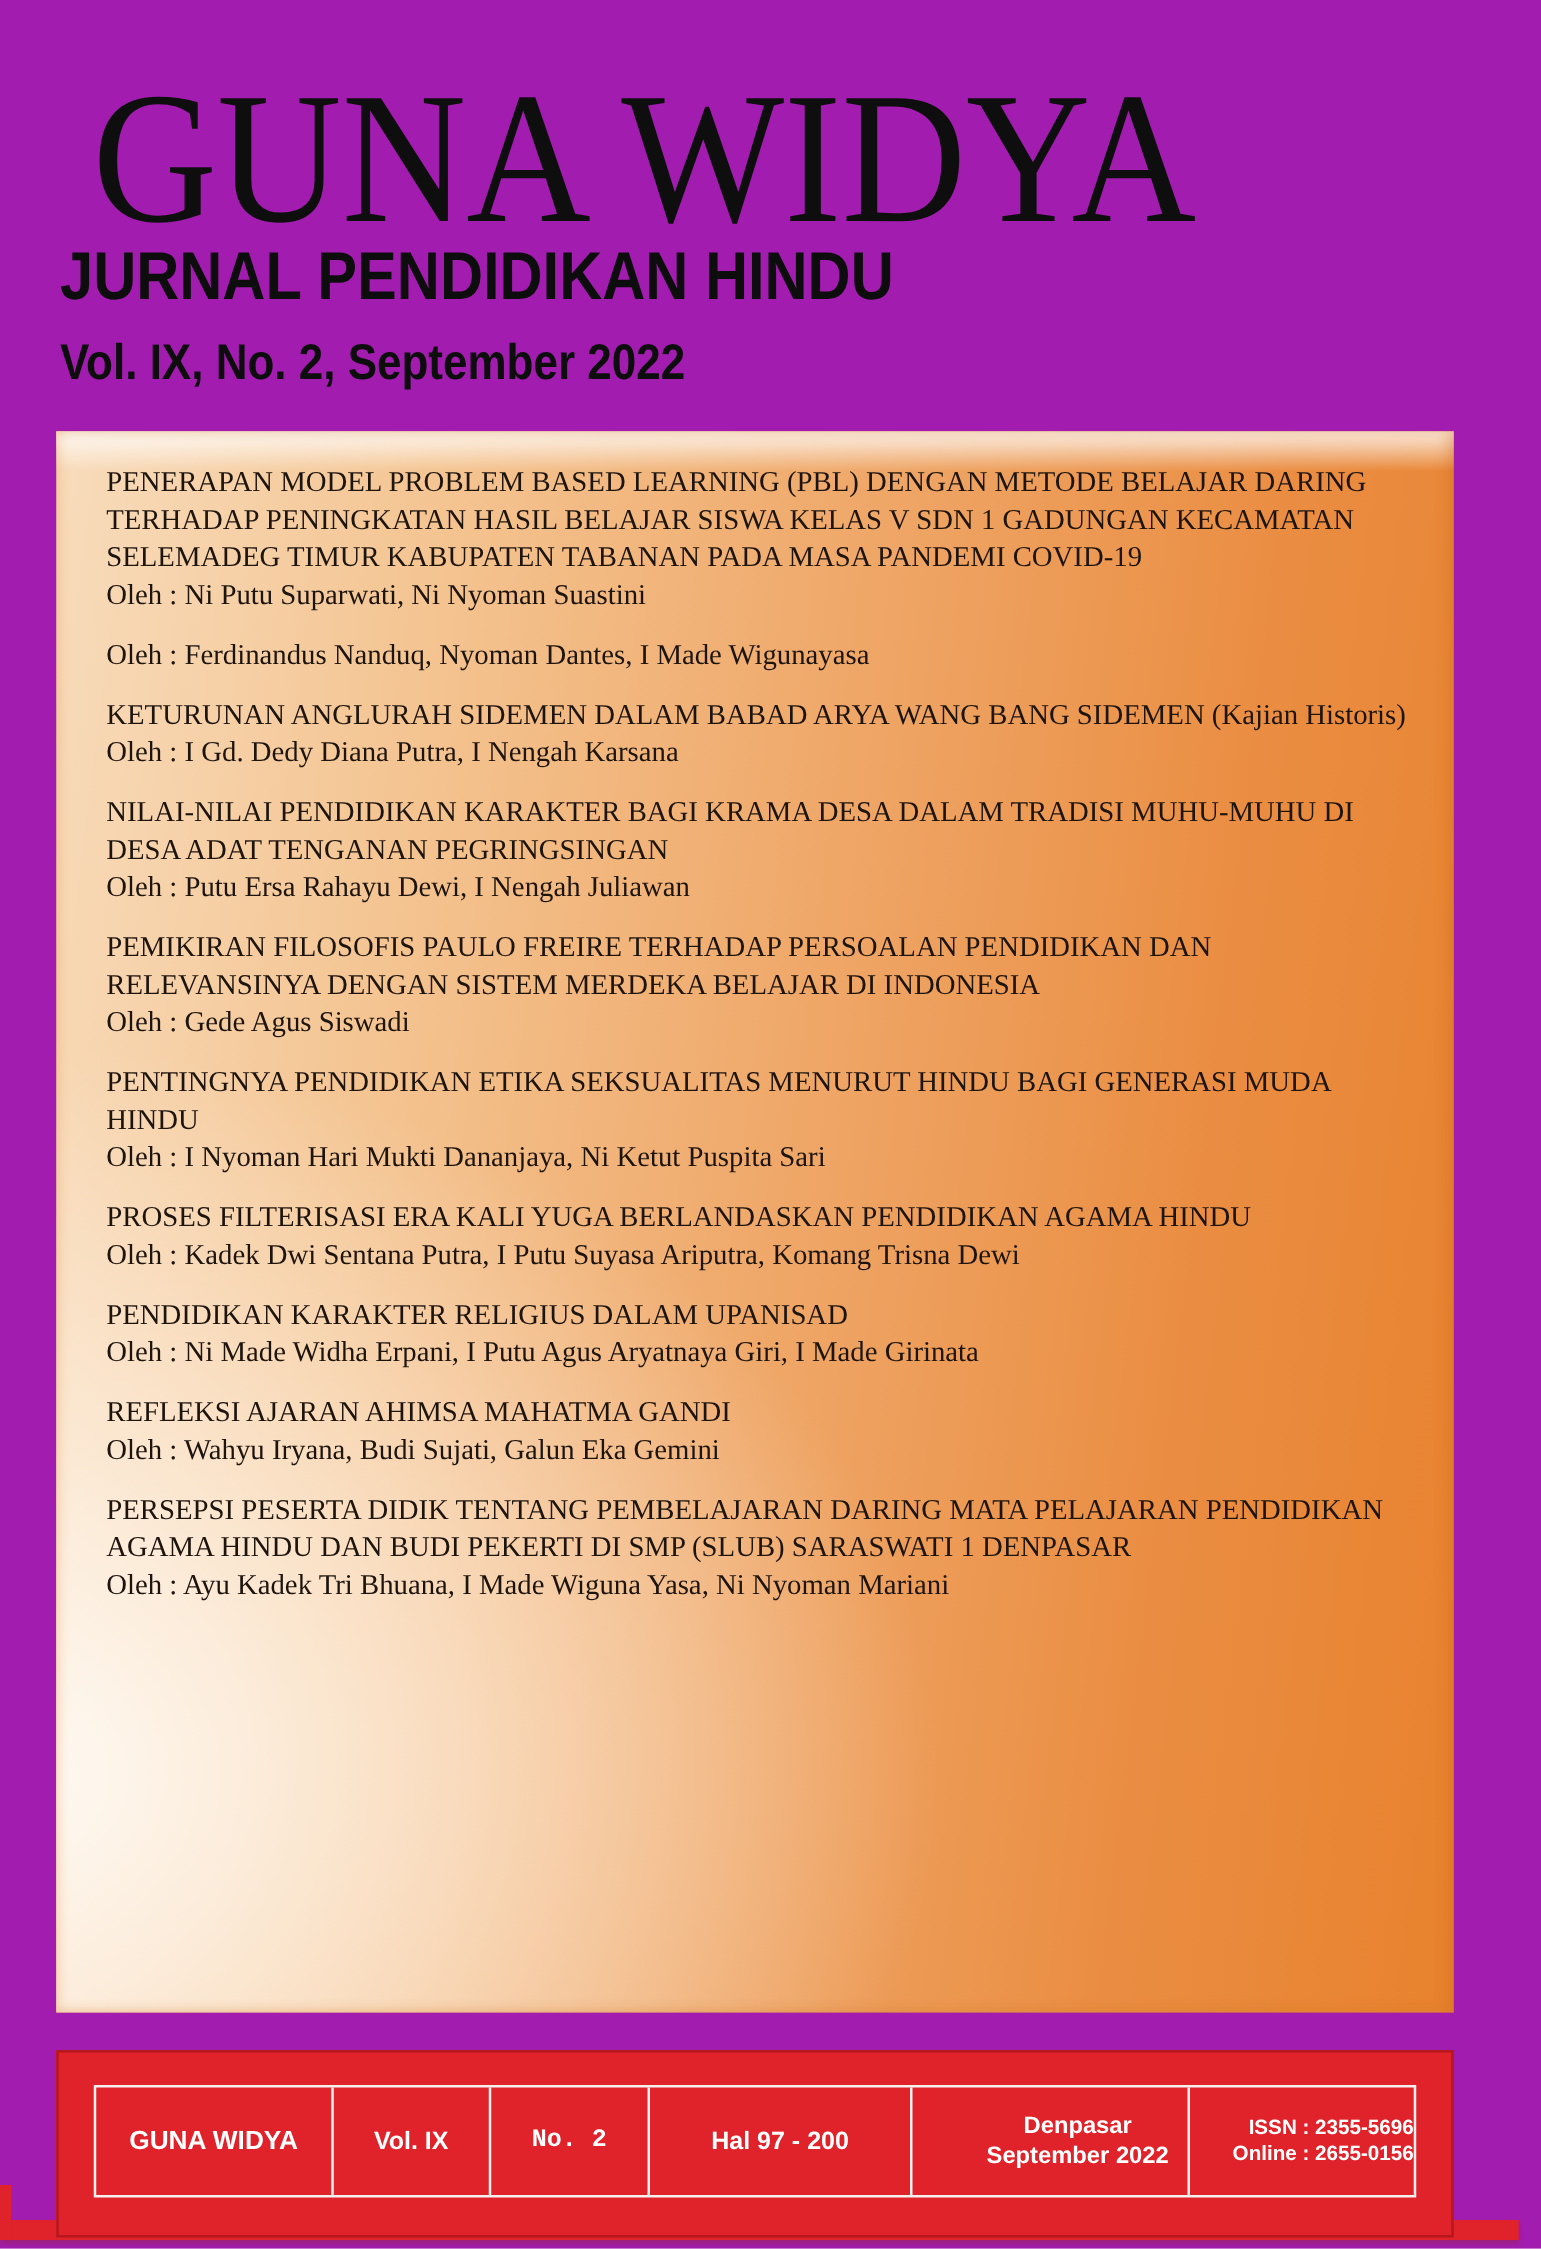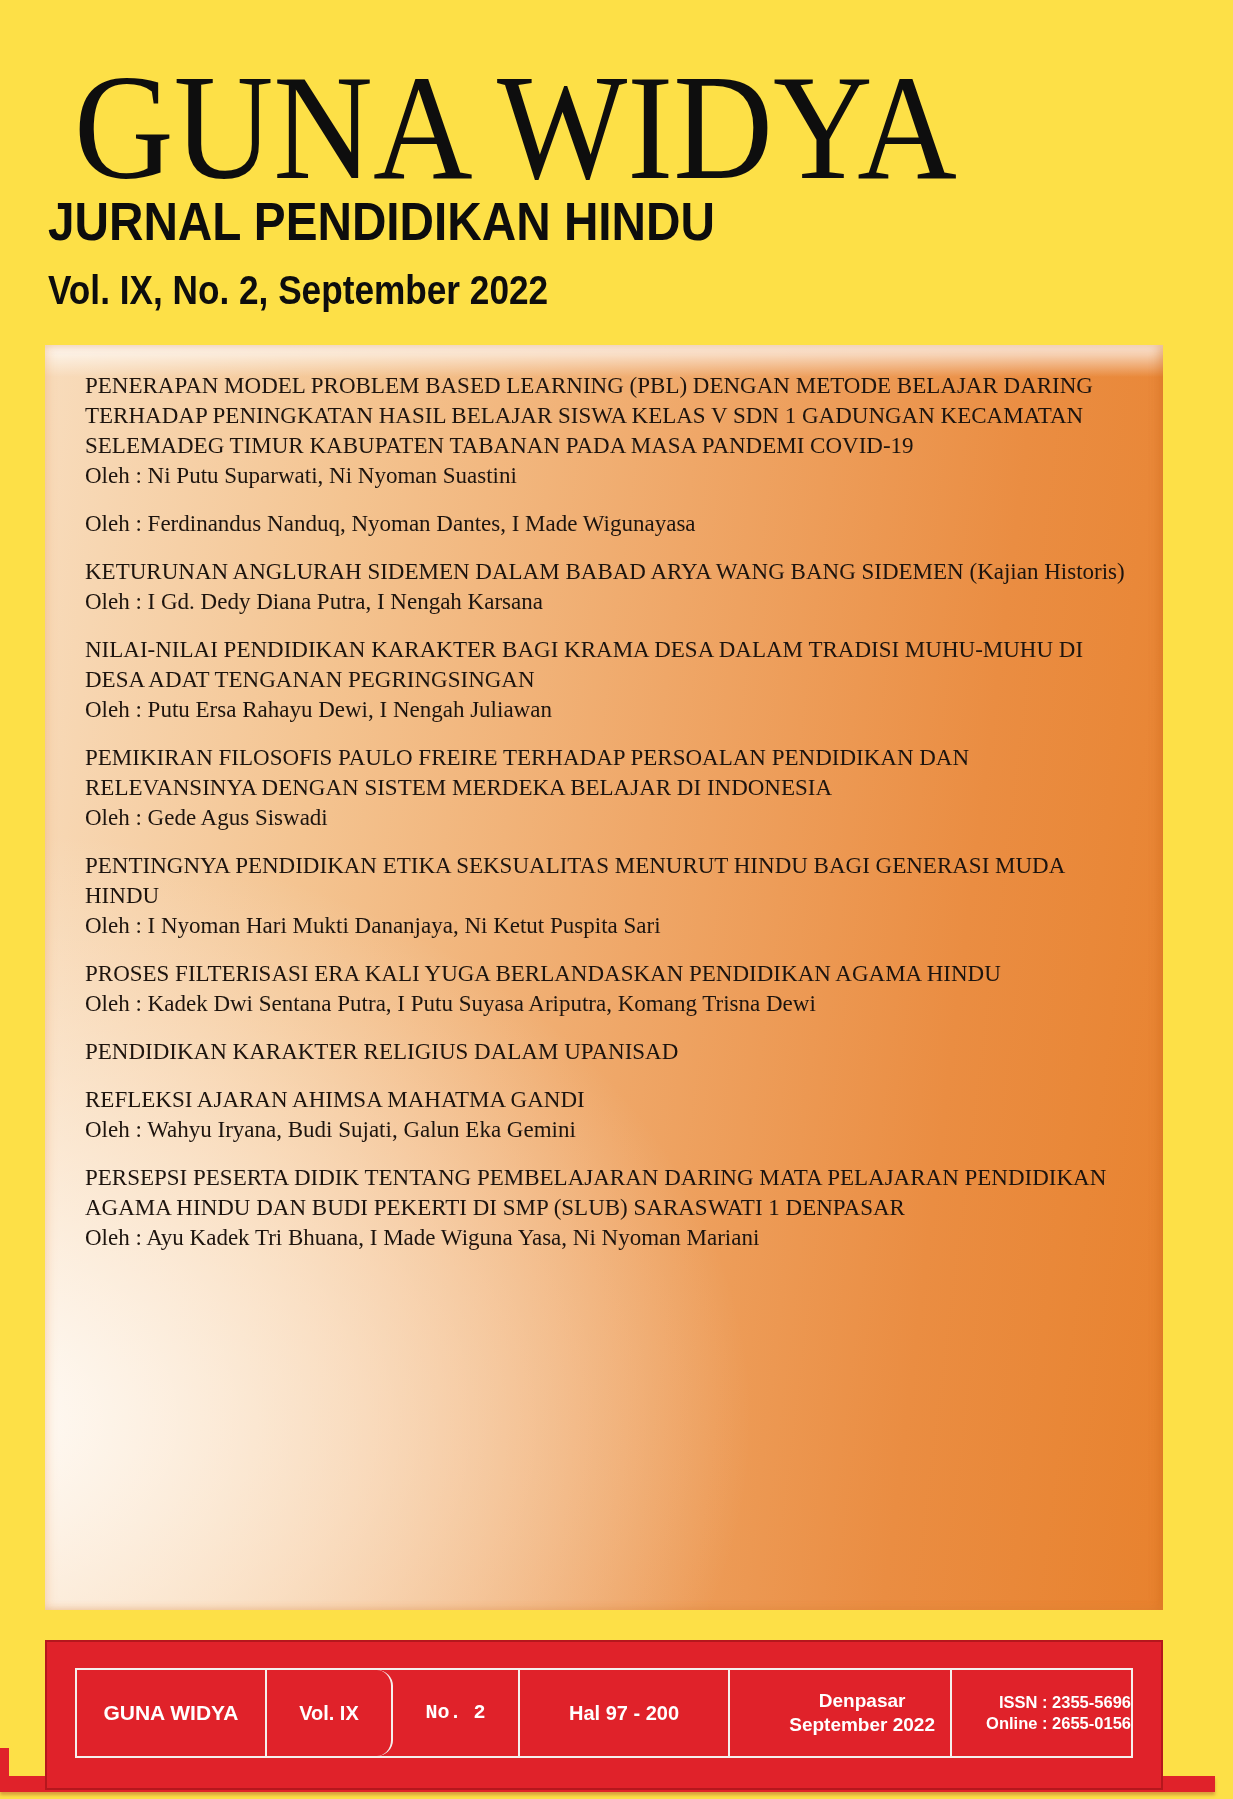--- a/index.html
+++ b/index.html
@@ -1,19 +1,19 @@
 <!DOCTYPE html>
 <html><head>
 <meta charset="utf-8">
 <style>
   html,body{margin:0;padding:0;background:#ffffff;}
   .page{
     position:relative;
     width:1233px;height:1799px;
-    background:#fde047;
+    background:#a21caf;
     overflow:hidden;
     font-family:"Liberation Serif", serif;
   }
   
   .journal-title{
     position:absolute;left:74px;top:52px;
     font-family:"Liberation Serif", serif;
     font-size:150px;line-height:1;font-weight:400;
     color:#0e0e0e;white-space:nowrap;
     transform:scale(0.92,1);transform-origin:left top;
@@ -67,21 +67,21 @@
   }
   .footer-cell{
     display:flex;flex-direction:column;justify-content:center;align-items:center;
     color:#ffffff;text-align:center;
     font-family:"Liberation Sans", sans-serif;font-weight:700;
     border-right:2px solid #f5f0ee;
     box-sizing:border-box;
     font-size:20px;line-height:24px;
   }
   .footer-cell:nth-of-type(1){flex:0 0 18%;font-size:21px;}
-  .footer-cell:nth-of-type(2){flex:0 0 12%;border-radius:16px;}
+  .footer-cell:nth-of-type(2){flex:0 0 12%;}
   .footer-cell:nth-of-type(3){flex:0 0 12%;font-family:Liberation Mono, monospace;}
   .footer-cell:nth-of-type(4){flex:0 0 20%;}
   .footer-cell:nth-of-type(5){flex:0 0 21%;font-size:19px;line-height:24px;padding-left:44px;}
   .footer-cell:nth-of-type(6){flex:1 1 auto;font-size:16.5px;line-height:21px;border-right:none;align-items:flex-end;}
   
   .bottom-red-strip{
     position:absolute;left:0;top:1776px;width:1215px;height:16px;
     background:#e0222a;z-index:1;
     box-shadow:0 3px 3px rgba(150,40,40,.35);
   }
@@ -132,20 +132,21 @@
         <div class="article-authors">Oleh : I Nyoman Hari Mukti Dananjaya, Ni Ketut Puspita Sari</div>
       </div>
 
       <div class="article">
         <div class="article-title">PROSES FILTERISASI ERA KALI YUGA BERLANDASKAN PENDIDIKAN AGAMA HINDU</div>
         <div class="article-authors">Oleh : Kadek Dwi Sentana Putra, I Putu Suyasa Ariputra, Komang Trisna Dewi</div>
       </div>
 
       <div class="article">
         <div class="article-title">PENDIDIKAN KARAKTER RELIGIUS DALAM UPANISAD</div>
+        <div class="article-authors">Oleh : Ni Made Widha Erpani, I Putu Agus Aryatnaya Giri, I Made Girinata</div>
       </div>
 
       <div class="article">
         <div class="article-title">REFLEKSI AJARAN AHIMSA MAHATMA GANDI</div>
         <div class="article-authors">Oleh : Wahyu Iryana, Budi Sujati, Galun Eka Gemini</div>
       </div>
 
       <div class="article">
         <div class="article-title">PERSEPSI PESERTA DIDIK TENTANG PEMBELAJARAN DARING MATA PELAJARAN PENDIDIKAN AGAMA HINDU DAN BUDI PEKERTI DI SMP (SLUB) SARASWATI 1 DENPASAR</div>
         <div class="article-authors">Oleh : Ayu Kadek Tri Bhuana, I Made Wiguna Yasa, Ni Nyoman Mariani</div>

